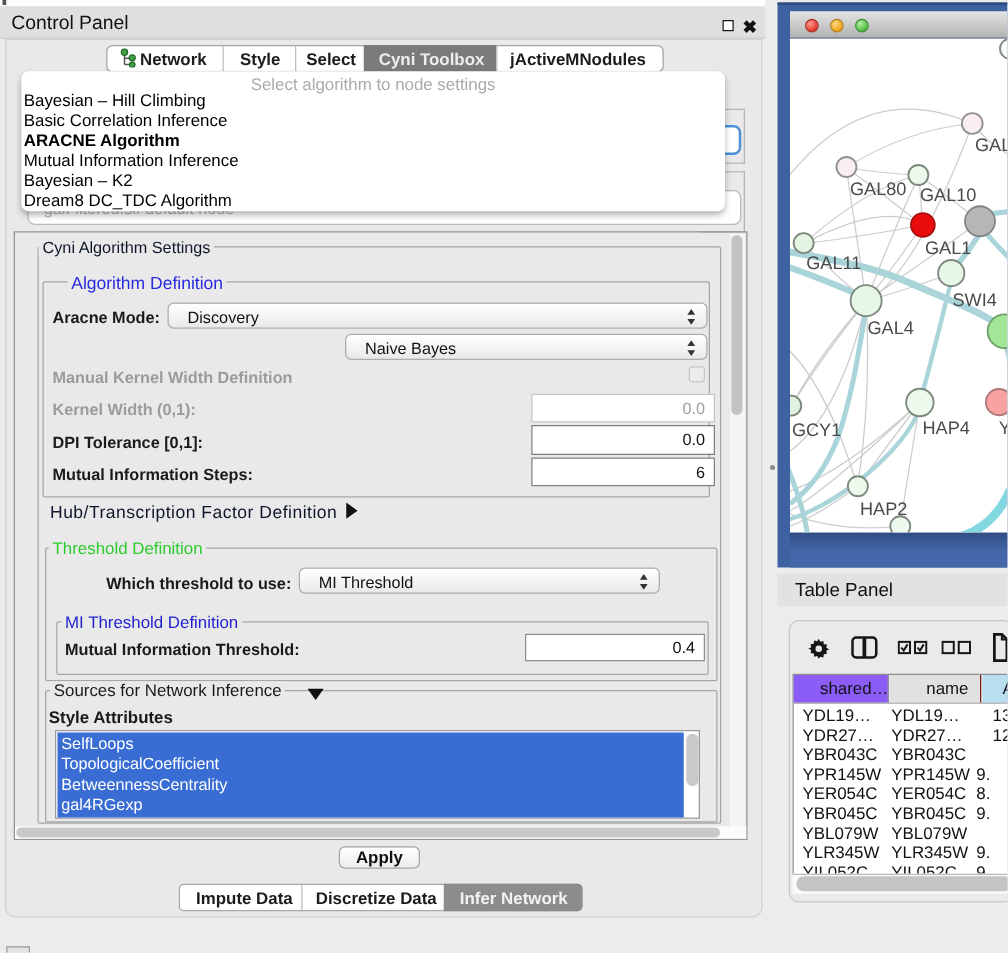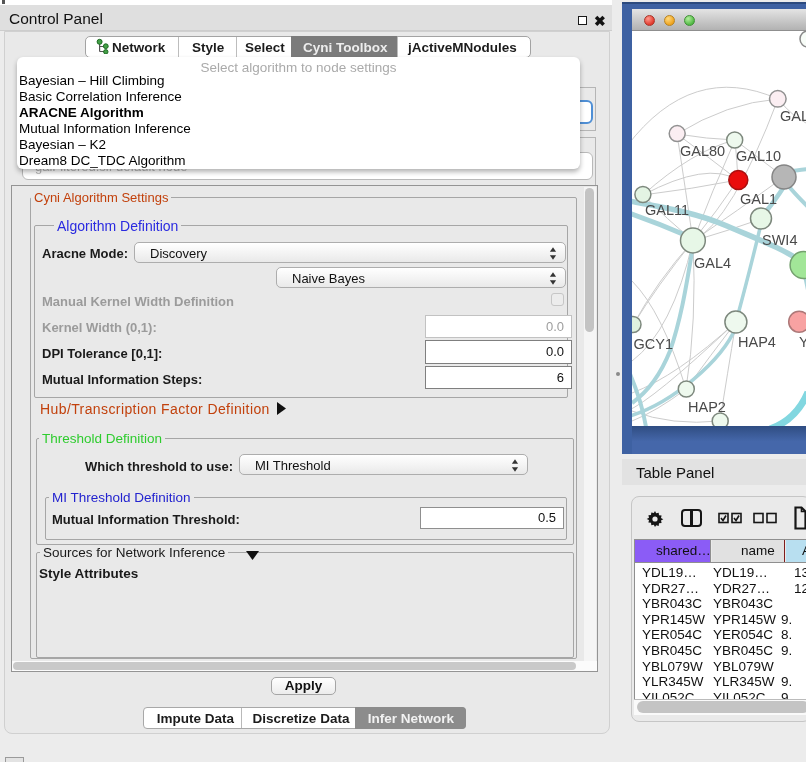--- a/index.html
+++ b/index.html
@@ -1,20 +1,20 @@
 <!DOCTYPE html>
 <html><head>
 <meta charset="utf-8">
 <style>
   * { margin:0; padding:0; box-sizing:border-box; }
   html,body { width:806px; height:762px; overflow:hidden; background:#ececec;
     font-family:"Liberation Sans", sans-serif; }
   .abs { position:absolute; }
   #stage { position:relative; width:806px; height:762px; }
-  .lbl { font-size:13px; color:#c2410c; white-space:nowrap; }
+  .lbl { font-size:13px; color:#0f172a; white-space:nowrap; }
   .blbl { font-size:13px; font-weight:bold; color:#1a1a1a; white-space:nowrap; }
   .glbl { font-size:13px; font-weight:bold; color:#9b9b9b; white-space:nowrap; }
   .combo { background:linear-gradient(#ffffff,#f2f2f2 60%,#e9e9e9); border:1px solid #adadad;
     border-radius:5px; font-size:13px; color:#111; }
   .stepper { position:absolute; right:8px; top:4px; width:8px; height:13px; }
   .tfield { background:#fff; border:1.5px solid #444; font-size:13px; color:#111;
     text-align:right; padding-right:7px; }
   .grp { position:absolute; border:1px solid #a6a6a6; border-radius:2px; }
   .grpt { position:absolute; background:#e9e9e9; padding:0 3px; white-space:nowrap; }
 </style>
@@ -111,30 +111,35 @@
     <svg class="stepper" width="9" height="14" viewBox="0 0 9 14">
         <path d="M4.5 0 L8 5 L1 5 Z" fill="#333"></path>
         <path d="M4.5 14 L8 9 L1 9 Z" fill="#333"></path>
       </svg>
   </div>
 
   <div class="grp" style="left:45px;top:497px;width:522px;height:43px;"></div>
   <div class="grpt" style="left:49px;top:490px;font-size:13.5px;color:#2323cf;">MI Threshold Definition</div>
 
   <div class="blbl abs" style="left:52px;top:512px;">Mutual Information Threshold:</div>
-  <div class="tfield abs" style="left:420px;top:507px;width:144px;height:22px;border:1px solid #8f8f8f;line-height:20px;">0.5</div>
+  <div class="tfield abs" style="left:420px;top:507px;width:144px;height:22px;border:1px solid #8f8f8f;line-height:20px;">0.4</div>
 
   <div class="grp" style="left:36px;top:552px;width:538px;height:106px;"></div>
   <div class="grpt" style="left:40px;top:545px;font-size:13.5px;color:#1a1a1a;">Sources for Network Inference</div>
   <svg class="abs" style="left:246px;top:550px;" width="13" height="11" viewBox="0 0 13 11">
       <path d="M0 1 L13 1 L6.5 10 Z" fill="#111"></path>
     </svg>
 
   <div class="blbl abs" style="left:39px;top:566px;font-size:13.5px;">Style Attributes</div>
 
+  <div class="abs" style="left:44px;top:584px;width:516px;height:71px;background:#fff;border:1px solid #9a9a9a;overflow:hidden;">
+    <div class="abs" style="left:1px;top:1px;width:501px;height:69px;background:#3a6dd4;"></div>
+    <div class="abs" style="left:4px;top:2px;font-size:13px;color:#fff;line-height:16.4px;">SelfLoops<br>TopologicalCoefficient<br>BetweennessCentrality<br>gal4RGexp</div>
+    <div class="abs" style="left:504px;top:2px;width:10px;height:42px;background:#c9c9c9;border-radius:5px;"></div>
+  </div>
 
   <div class="abs" style="left:12px;top:661px;width:585px;height:10px;background:#fbfbfb;"></div>
   <div class="abs" style="left:13px;top:662px;width:563px;height:8px;background:#c9c9c9;border-radius:4px;"></div>
 
   <div class="abs" style="left:271px;top:677px;width:65px;height:18px;background:linear-gradient(#ffffff,#ececec);border:1px solid #a5a5a5;border-radius:5px;text-align:center;font-size:13.5px;font-weight:bold;color:#111;line-height:16px;">Apply</div>
 
   <div class="abs" style="left:143px;top:707px;width:323px;height:22px;background:#fff;border:1px solid #a8a8a8;border-radius:4px;"></div>
   <div class="abs" style="left:241px;top:708px;width:1px;height:20px;background:#b9b9b9;"></div>
   <div class="abs" style="left:355px;top:707px;width:111px;height:22px;background:#8c8c8c;border-radius:0 4px 4px 0;"></div>
   <div class="abs" style="left:150px;top:711px;width:91px;text-align:center;font-size:13.5px;font-weight:bold;color:#1c1c1c;">Impute Data</div>

